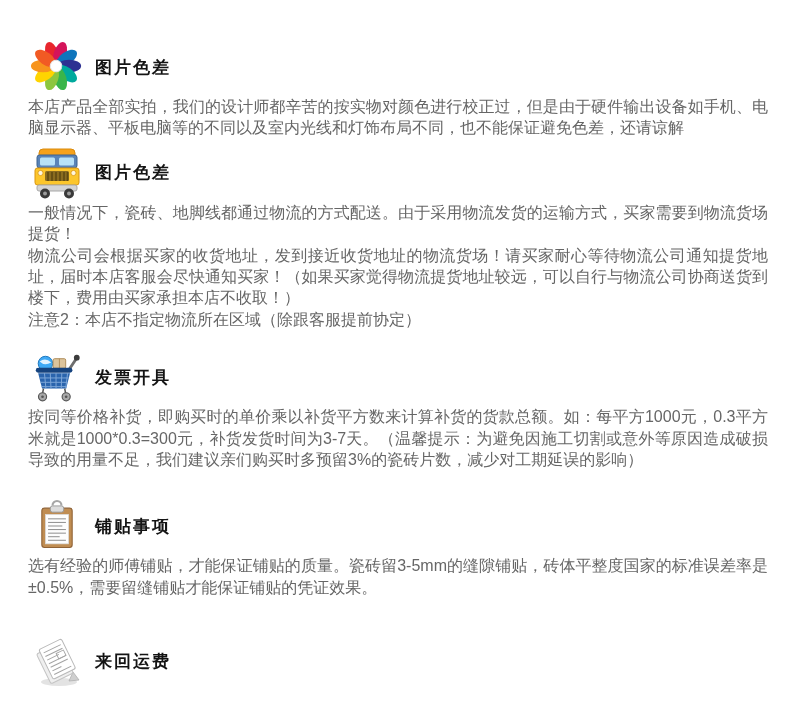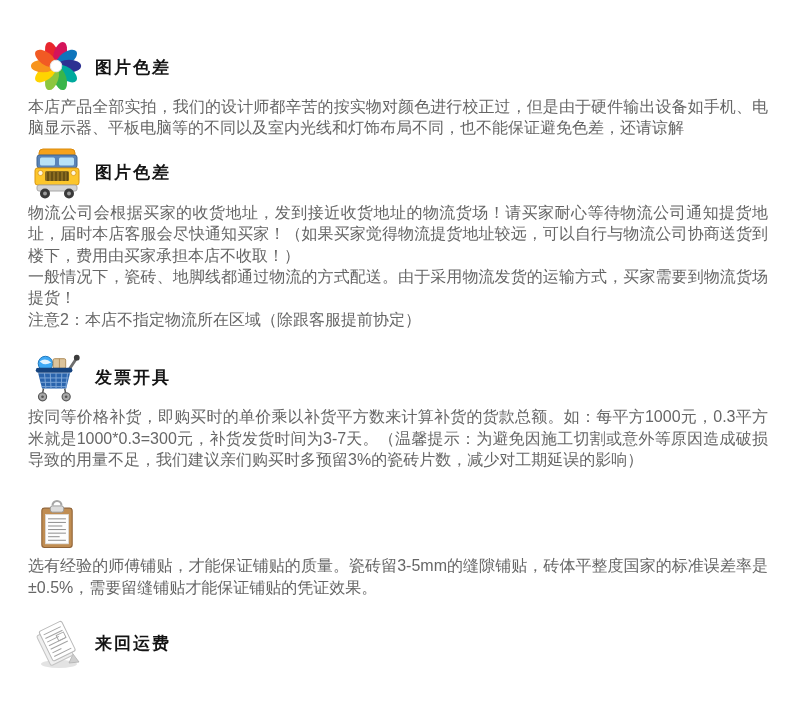--- a/index.html
+++ b/index.html
@@ -23,21 +23,21 @@
   }
   .section-body {
     font-size: 16px; color: #666666; line-height: 21.4px;
     margin: 2px 0 0 0; text-align: justify; text-justify: inter-ideograph;
   }
   .section-body p { margin: 0; }
 
   .section:nth-of-type(1) .section-body { margin-bottom: 7px; }
   .section:nth-of-type(2) .section-body { margin-bottom: 20px; }
   .section:nth-of-type(3) .section-body { margin-bottom: 29px; }
-  .section:nth-of-type(4) .section-body { margin-bottom: 18px; }
+  .section:nth-of-type(4) .section-body { margin-bottom: 36px; }
   .section:nth-of-type(5) .section-body { margin-bottom: 0; }
 </style>
 </head>
 <body>
 
 <div class="page">
 
   <div class="section">
     <div class="section-header">
       <span class="icon-box">
@@ -87,22 +87,22 @@
           <rect x="8" y="39" width="40" height="6" rx="2" fill="#d4d4d4" stroke="#a8a8a8" stroke-width="1"></rect>
           <circle cx="16" cy="47.5" r="5" fill="#3a3a3a"></circle>
             <circle cx="16" cy="47.5" r="2" fill="#9c9c9c"></circle>
           <circle cx="40" cy="47.5" r="5" fill="#3a3a3a"></circle>
             <circle cx="40" cy="47.5" r="2" fill="#9c9c9c"></circle>
         </svg>
       </span>
       <span class="section-title">图片色差</span>
     </div>
     <div class="section-body">
+      <p>一般情况下，瓷砖、地脚线都通过物流的方式配送。由于采用物流发货的运输方式，买家需要到物流货场提货！</p>
       <p>物流公司会根据买家的收货地址，发到接近收货地址的物流货场！请买家耐心等待物流公司通知提货地址，届时本店客服会尽快通知买家！（如果买家觉得物流提货地址较远，可以自行与物流公司协商送货到楼下，费用由买家承担本店不收取！）</p>
-      <p>一般情况下，瓷砖、地脚线都通过物流的方式配送。由于采用物流发货的运输方式，买家需要到物流货场提货！</p>
       <p>注意2：本店不指定物流所在区域（除跟客服提前协定）</p>
     </div>
   </div>
 
   <div class="section">
     <div class="section-header">
       <span class="icon-box">
         <svg width="54" height="54" viewBox="0 0 56 56" aria-hidden="true">
           <circle cx="16" cy="14" r="7.5" fill="#3fa9f5" stroke="#1b75bb" stroke-width="1"></circle>
           <path d="M10,12 q6,-5 12,1 q-7,4 -12,-1 Z" fill="#ffffff" opacity="0.85"></path>
@@ -148,20 +148,21 @@
             <line x1="18" y1="21" x2="38" y2="21"></line>
             <line x1="18" y1="25" x2="38" y2="25"></line>
             <line x1="18" y1="29" x2="34" y2="29"></line>
             <line x1="18" y1="33" x2="38" y2="33"></line>
             <line x1="18" y1="37" x2="38" y2="37"></line>
             <line x1="18" y1="41" x2="31" y2="41"></line>
             <line x1="18" y1="45" x2="38" y2="45"></line>
           </g>
         </svg>
       </span>
+      <span class="section-title">铺贴事项</span>
     </div>
     <div class="section-body">
       <p>选有经验的师傅铺贴，才能保证铺贴的质量。瓷砖留3-5mm的缝隙铺贴，砖体平整度国家的标准误差率是±0.5%，需要留缝铺贴才能保证铺贴的凭证效果。</p>
     </div>
   </div>
 
   <div class="section">
     <div class="section-header">
       <span class="icon-box">
         <svg width="56" height="54" viewBox="0 0 56 54" aria-hidden="true">

